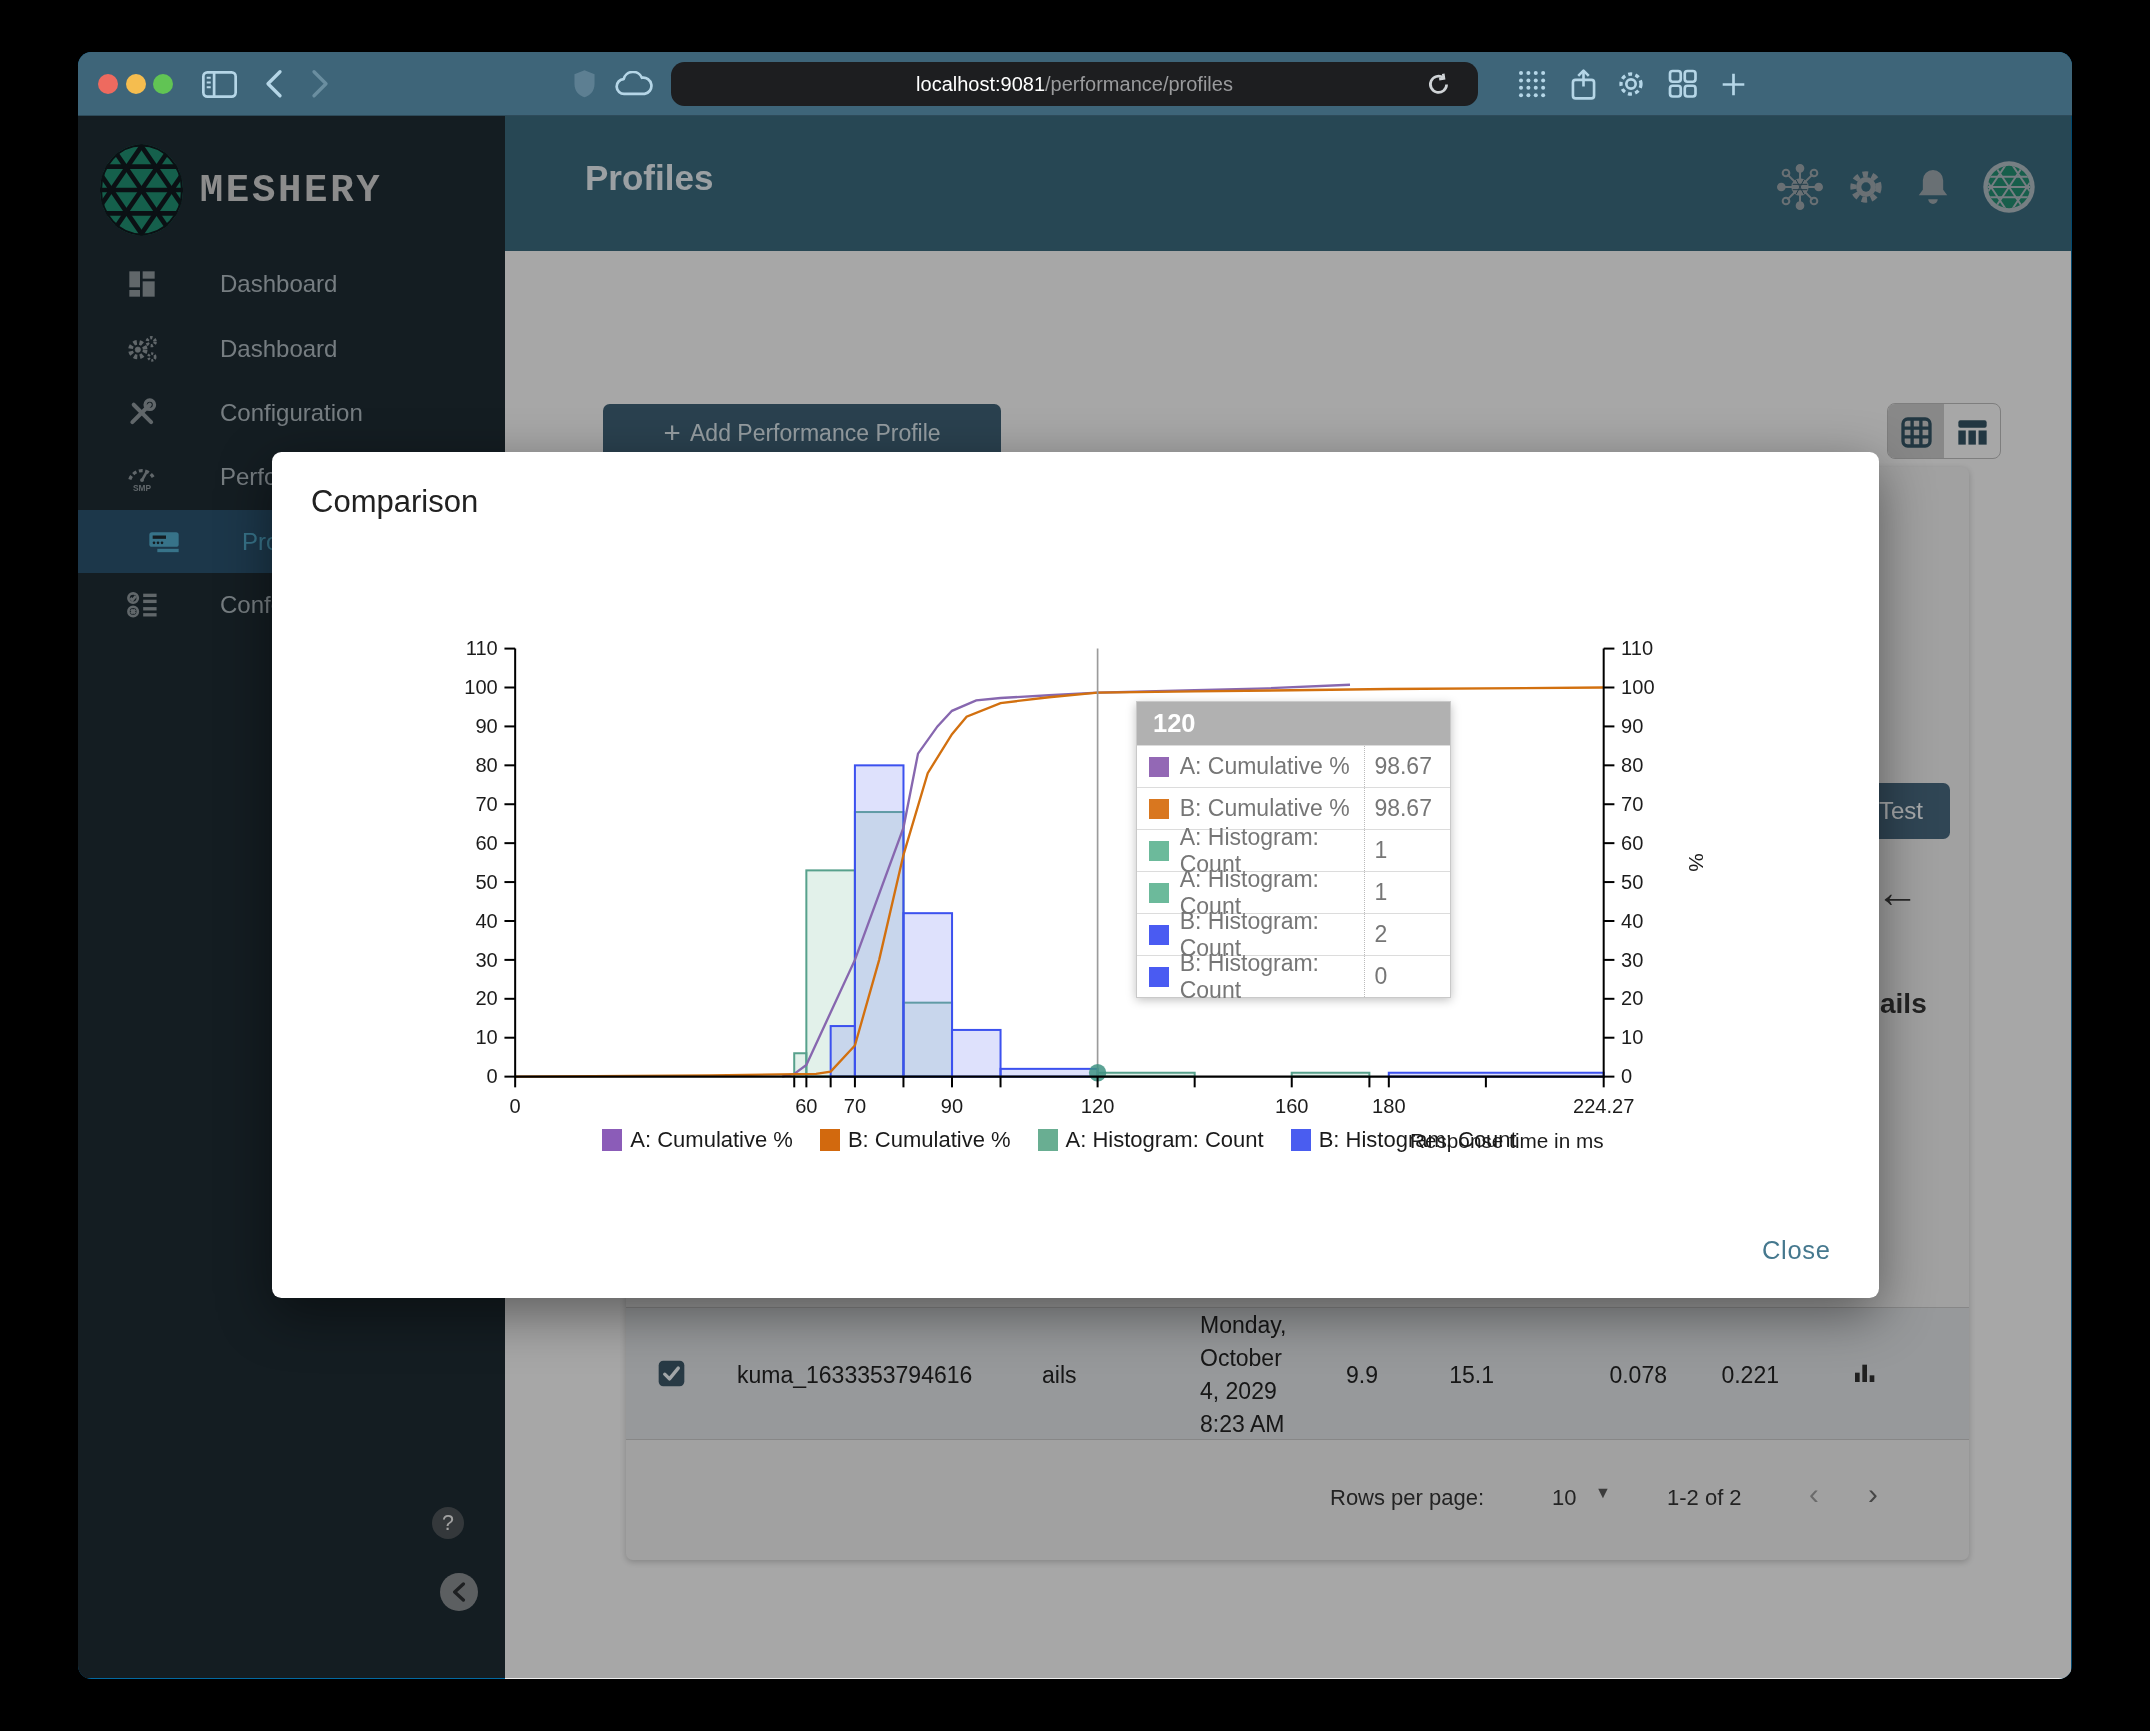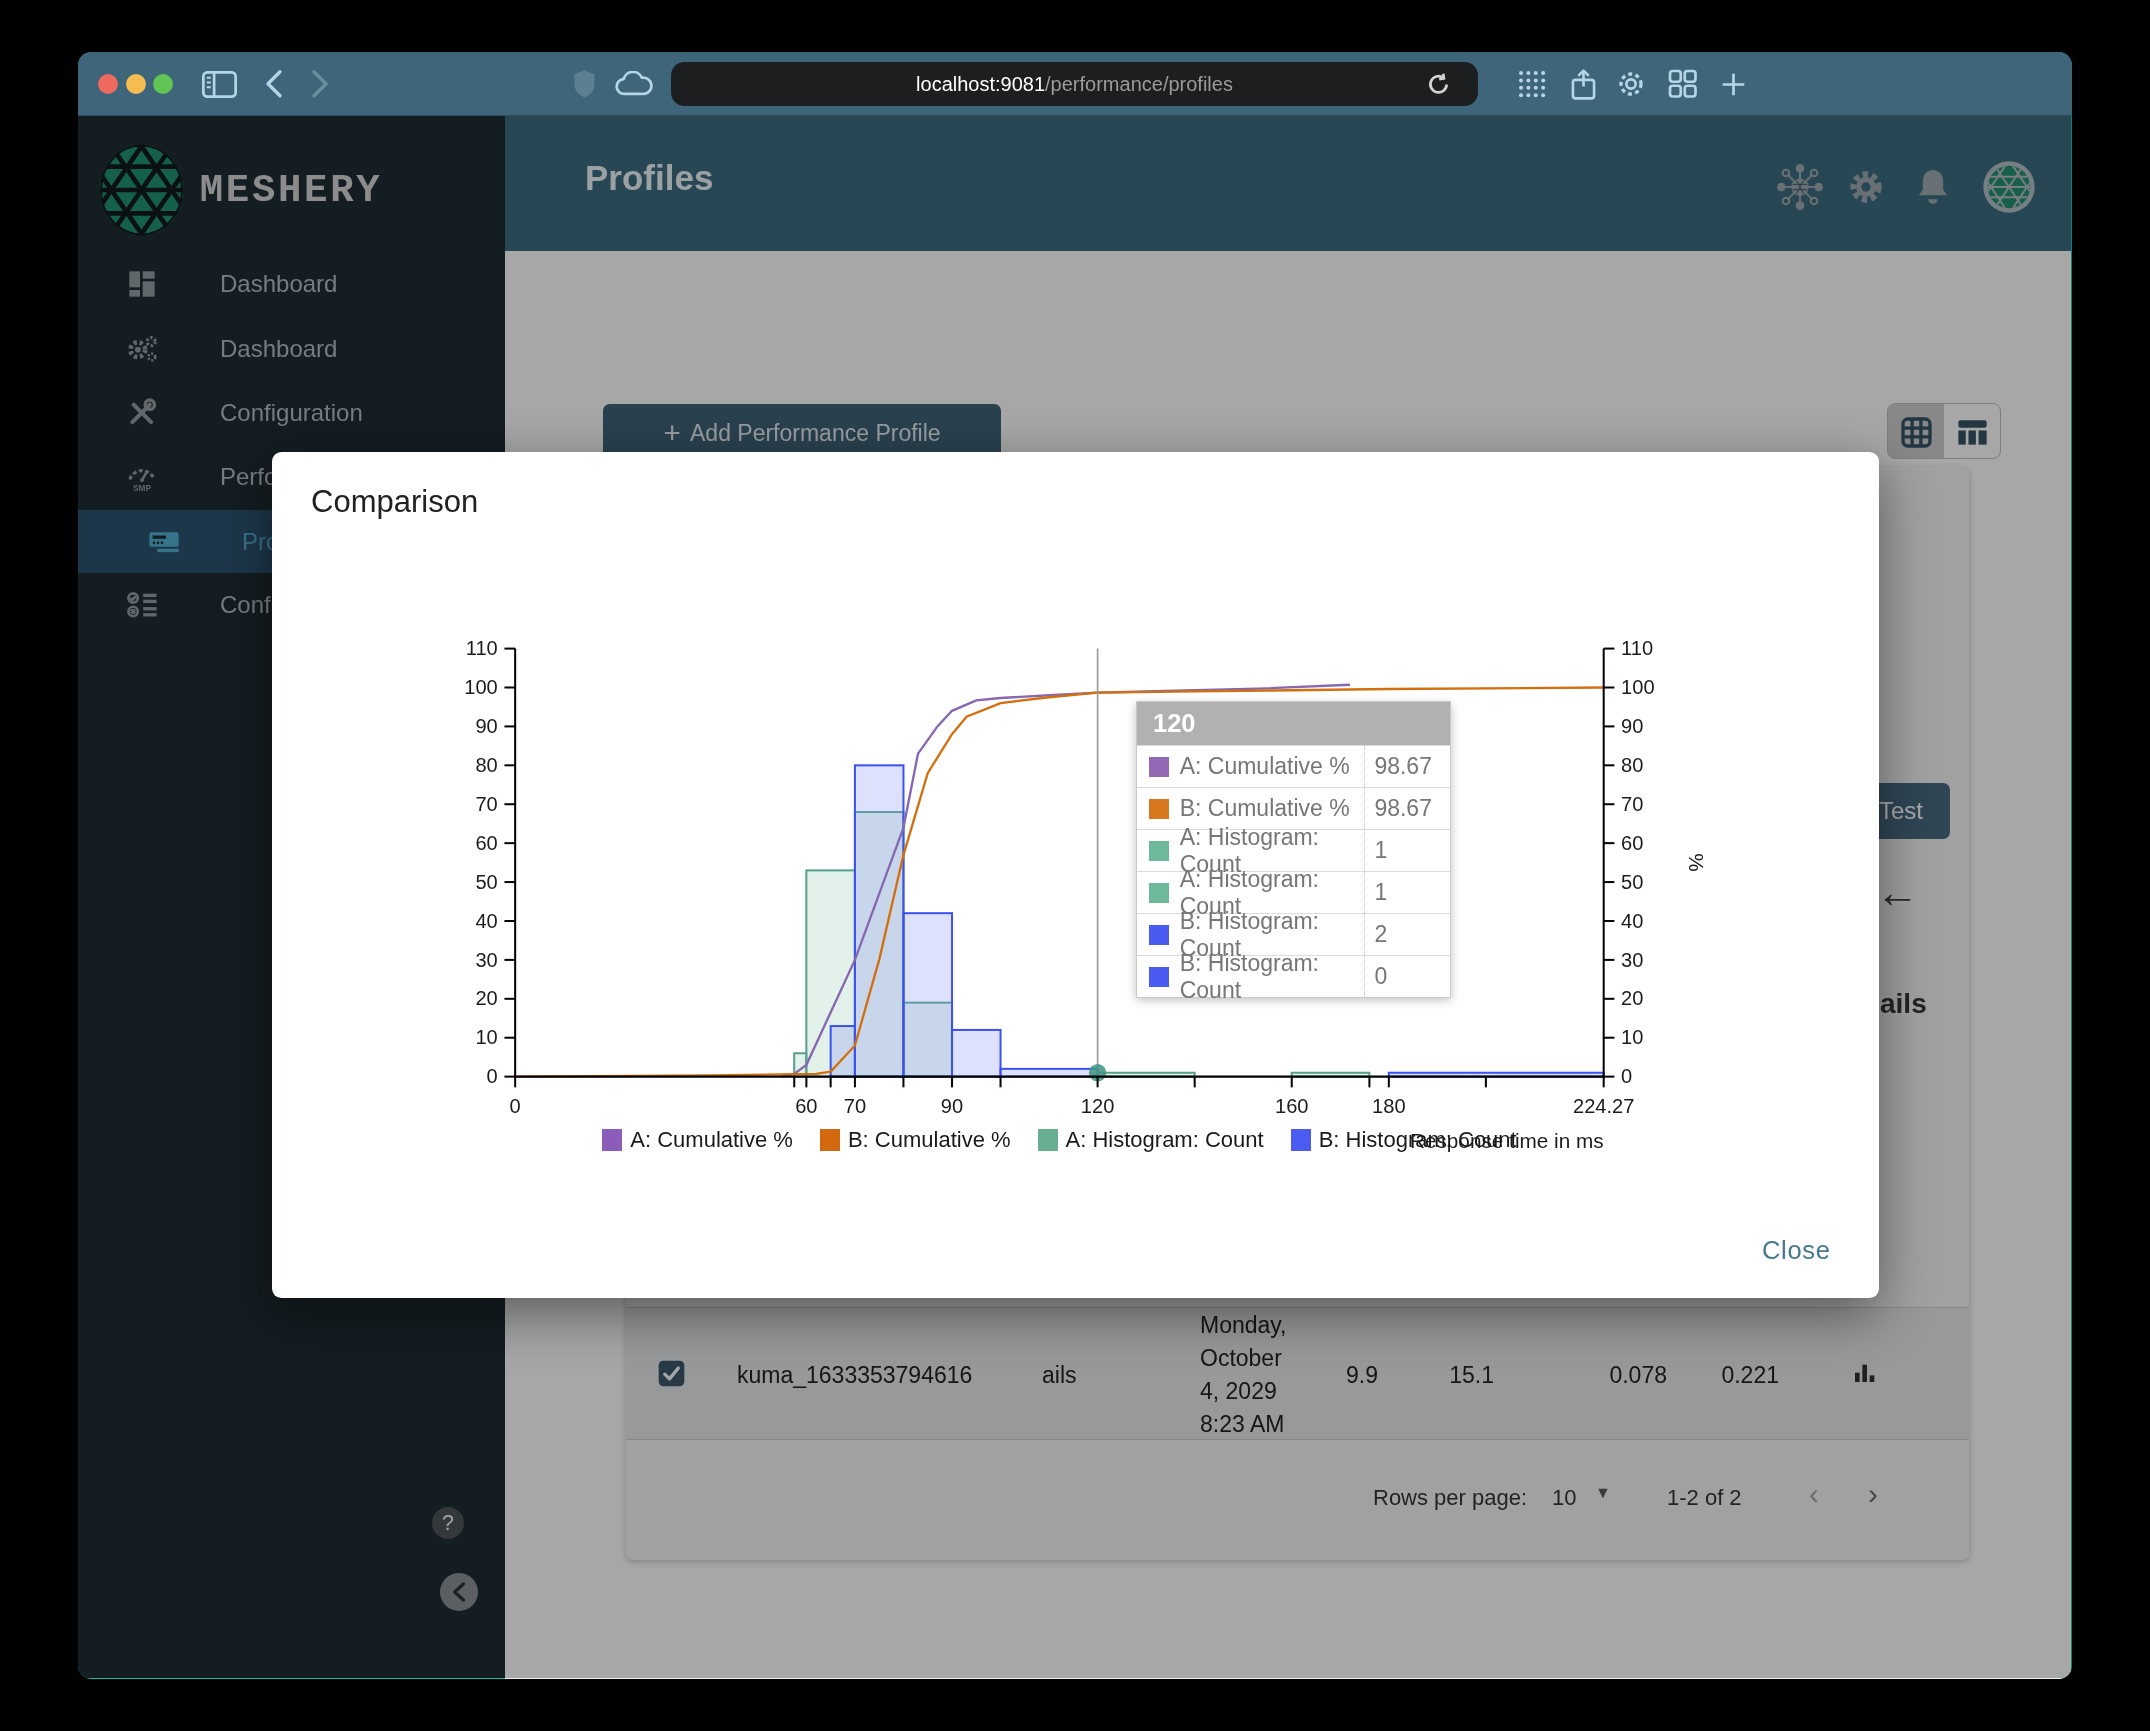--- a/index.html
+++ b/index.html
@@ -1,19 +1,19 @@
 <!DOCTYPE html>
 <html style="font-size:10.7px"><head>
 <meta charset="utf-8">
 <style>
   html,body{margin:0;padding:0;background:#000;}
   *{box-sizing:border-box;}
   body{font-family:"Liberation Sans", sans-serif;}
   .screen{position:relative;width:2151px;height:1731px;background:#000;overflow:hidden;}
-  .window{position:absolute;left:78px;top:52px;width:1994px;height:1627px;border-radius:13.4px;overflow:hidden;background:#14b8a6;}
+  .window{position:absolute;left:78px;top:52px;width:1994px;height:1627px;border-radius:13.4px;overflow:hidden;background:#0369a1;}
   
   .browserbar{position:absolute;left:0;top:0;width:1994px;height:64px;background:#3e6579;border-bottom:0.7px solid rgba(0,0,0,.25);}
   .tl{position:absolute;top:22px;width:20px;height:20px;border-radius:50%;}
   .urlpill{position:absolute;left:593px;top:10px;width:807px;height:44px;border-radius:13.4px;background:#1d1e20;color:#fff;display:flex;align-items:center;justify-content:center;font-size:20px;}
   .urlpath{color:#9a9b9d;}
   .bicon{position:absolute;top:12px;width:40px;height:40px;display:flex;align-items:center;justify-content:center;}
   
   .sidebar{position:absolute;left:0;top:64px;width:427px;height:1562px;background:#1d2a32;}
   .logo{position:absolute;left:20px;top:27px;display:flex;align-items:center;}
   .logotext{font-size:39px;font-weight:bold;letter-spacing:2.7px;color:#c9c9c9;margin-left:14.7px;font-family:Liberation Mono, monospace;}
@@ -408,21 +408,21 @@
             <svg width="28" height="28" viewBox="0 0 42 42">
                 <g fill="#2f2f2f">
                   <rect x="6" y="22" width="7" height="14"></rect>
                   <rect x="17" y="10" width="7" height="26"></rect>
                   <rect x="28" y="26" width="7" height="10"></rect>
                 </g>
               </svg>
           </div>
         </div>
 
-        <div class="pag" style="left:747px;top:1018px">Rows per page:</div>
+        <div class="pag" style="left:704px;top:1018px">Rows per page:</div>
         <div class="pag" style="left:926px;top:1018px">10</div>
         <div class="pag" style="left:969px;top:1017px;color:#555;font-size:16px">▼</div>
         <div class="pag" style="left:1041px;top:1018px">1-2 of 2</div>
         <div class="chev" style="left:1183px;top:1010px;color:#9a9a9a">‹</div>
         <div class="chev" style="left:1242px;top:1010px">›</div>
       </div>
     </div>
 
     <div class="overlay"></div>
 

